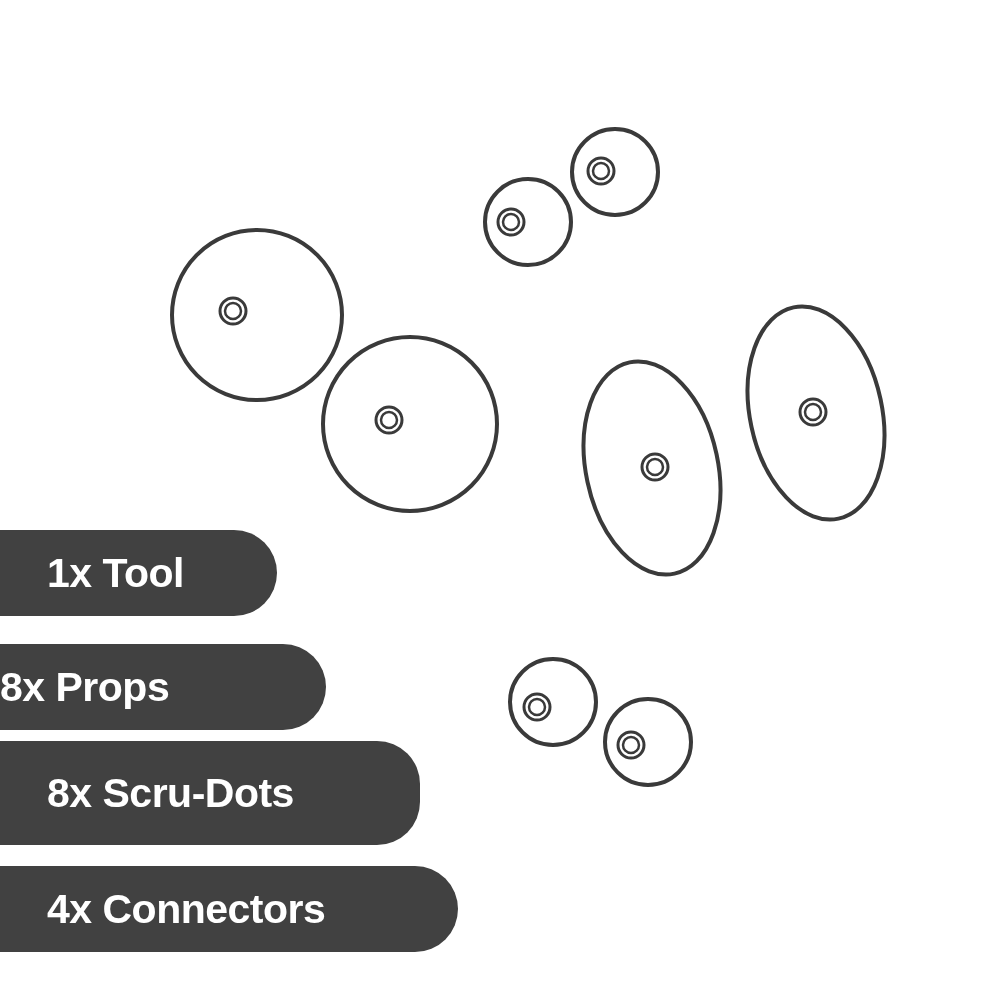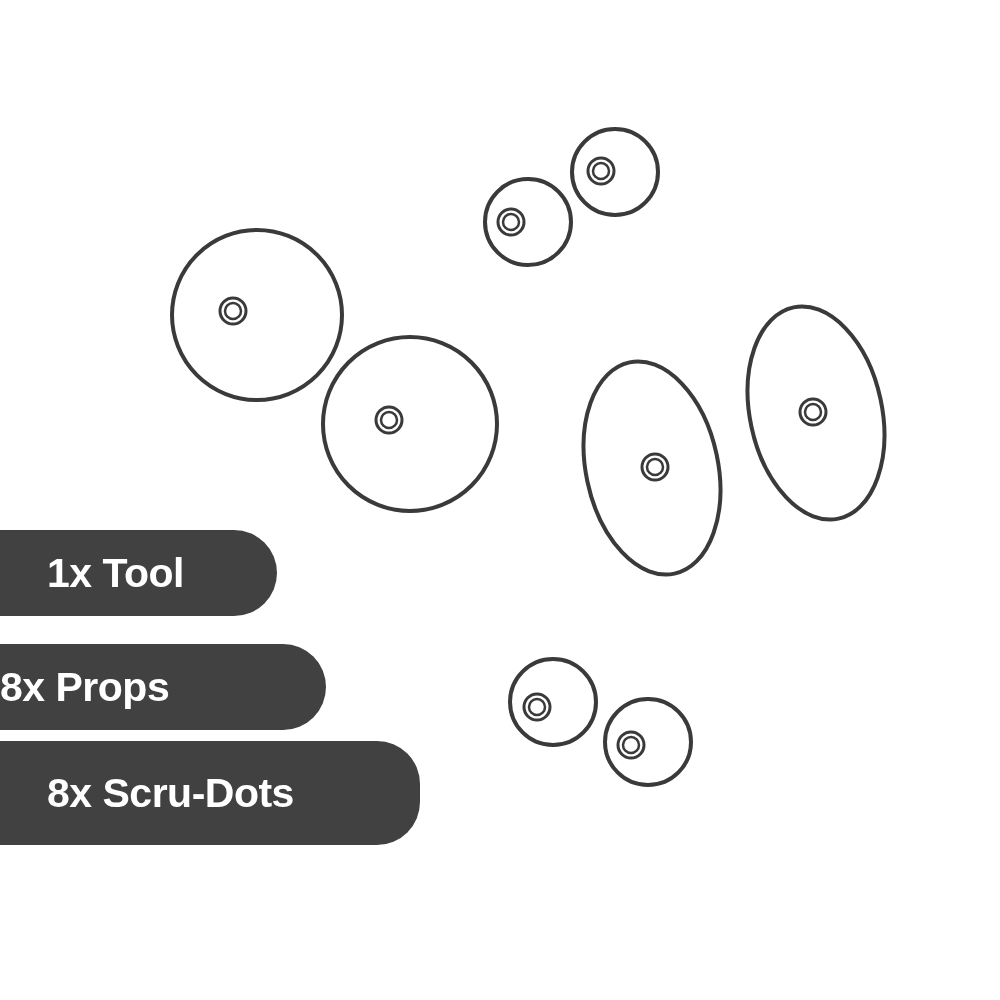--- a/index.html
+++ b/index.html
@@ -156,15 +156,18 @@
   <div id="legend">
     <div class="legend-pill pill-1">
       <span class="pill-label">1x Tool</span>
     </div>
     <div class="legend-pill pill-2">
       <span class="pill-label">8x Props</span>
     </div>
     <div class="legend-pill pill-3">
       <span class="pill-label">8x Scru-Dots</span>
     </div>
+    <div class="legend-pill pill-4">
+      <span class="pill-label">4x Connectors</span>
+    </div>
   </div>
 
 </div>
 
 </body></html>

